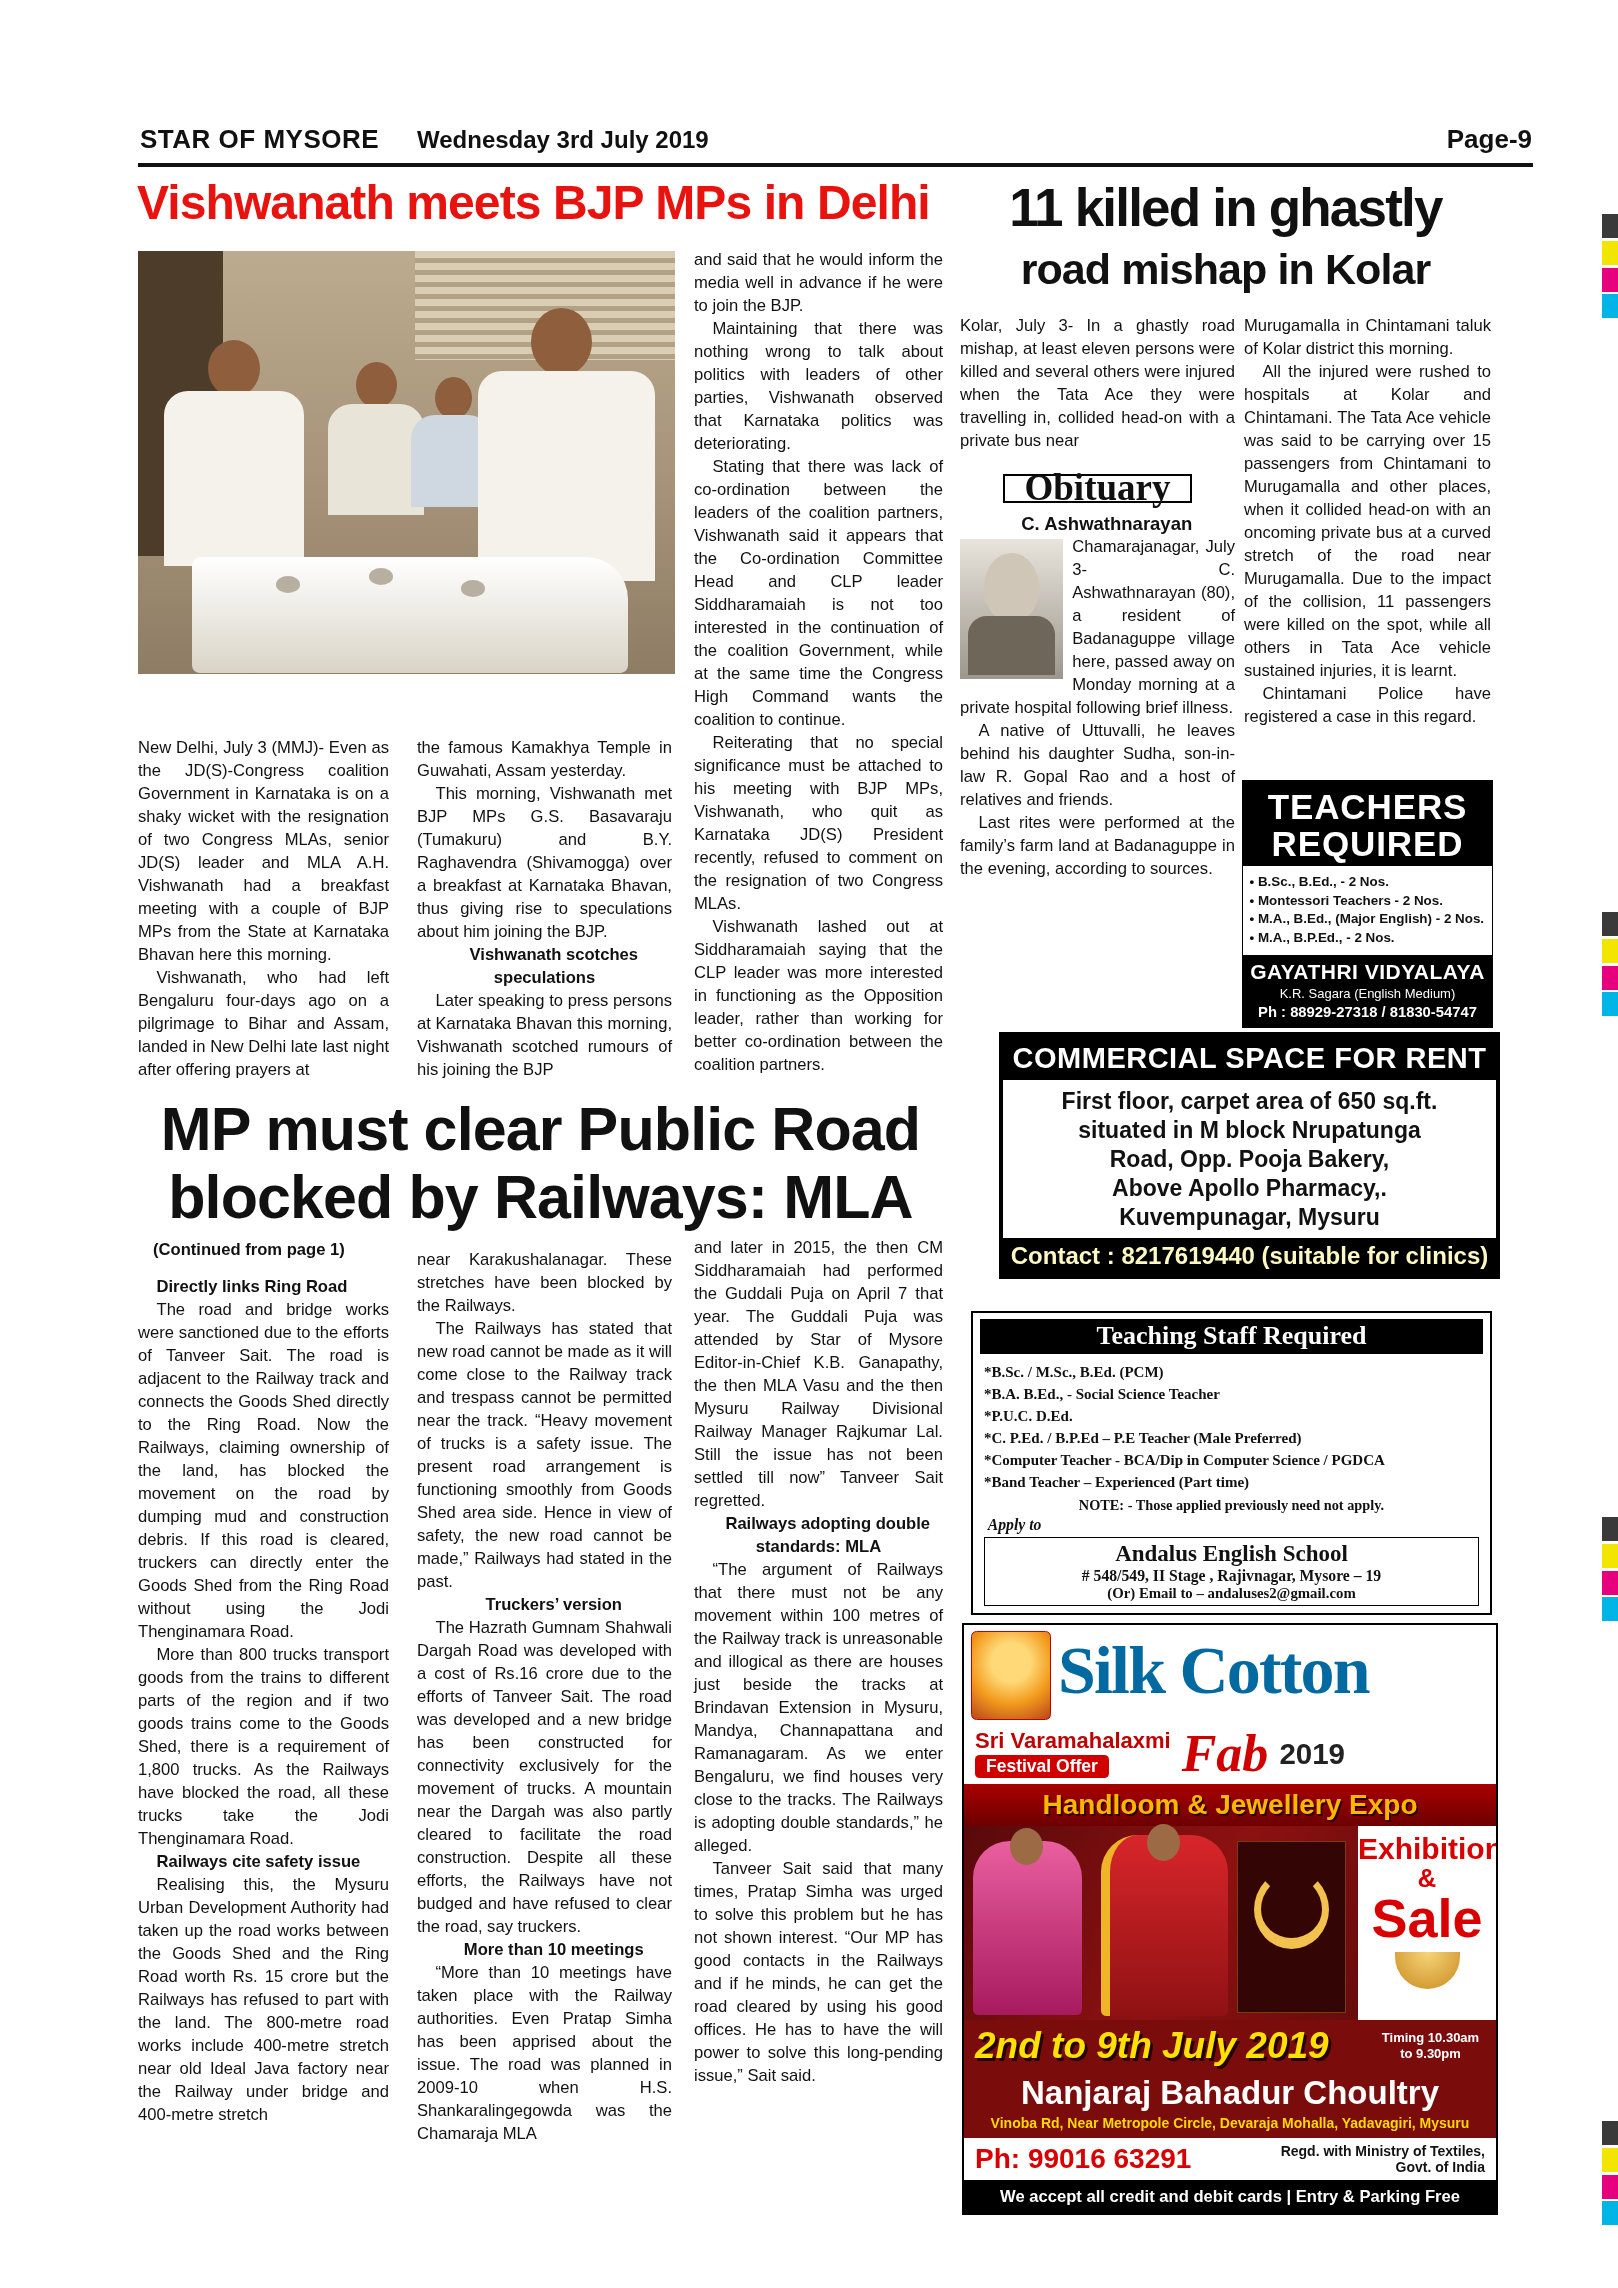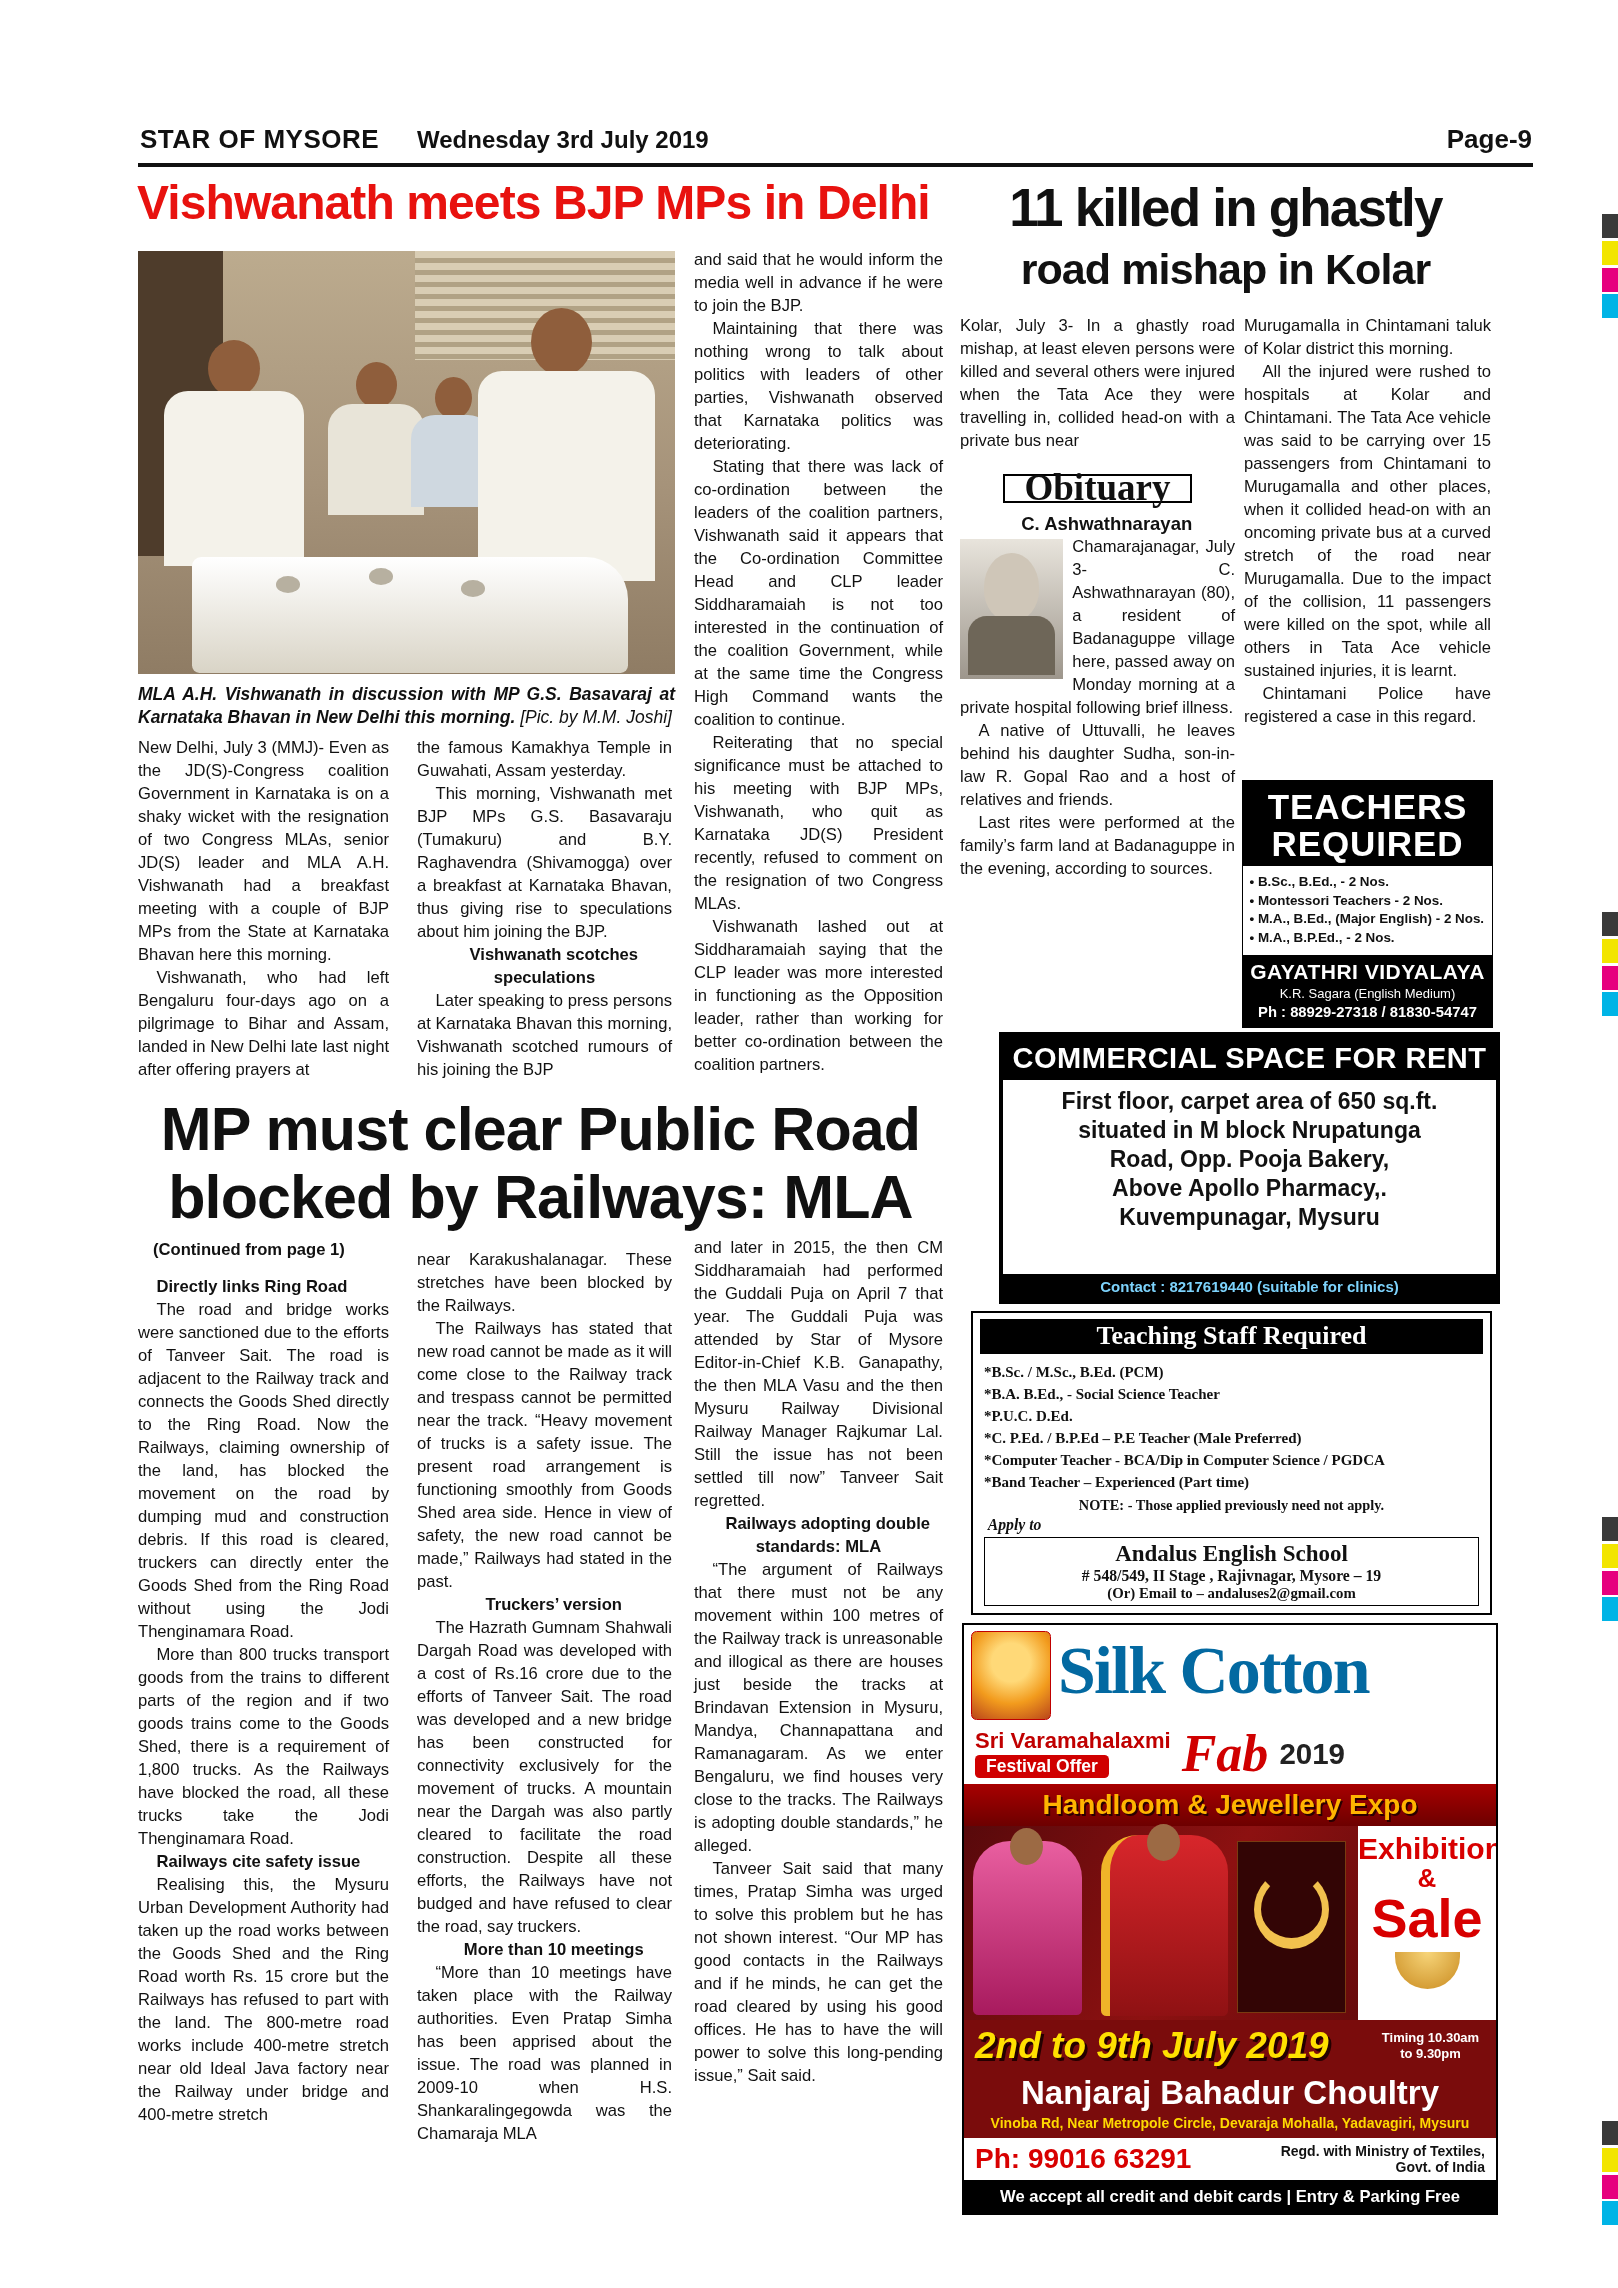--- a/index.html
+++ b/index.html
@@ -76,21 +76,21 @@
   .t-foot{background:#000;color:#fff;text-align:center;padding:5.5px 1.8px 7.4px;}
   .t-school{font-size:21px;font-weight:bold;letter-spacing:0.5px;}
   .t-place{font-size:13px;margin-top:1.8px;}
   .t-phone{font-size:14.8px;font-weight:bold;margin-top:2.8px;}
 
   
   .comm-ad{left:999px;top:1032px;width:493px;border:4.6px solid #000;background:#fff;}
   .c-head{background:#000;color:#fff;text-align:center;font-size:29px;font-weight:bold;
           padding:5.5px 0;letter-spacing:0.5px;}
   .c-body{padding:7.4px 3.7px 5.5px;text-align:center;font-size:23px;font-weight:bold;line-height:29px;}
-  .c-foot{background:#000;color:#7dd3fc;text-align:center;font-size:15px;font-weight:bold;padding:4.6px 0;margin-top:36px;}
+  .c-foot{background:#000;color:#fef9c3;text-align:center;font-size:24px;font-weight:bold;padding:4.6px 0;}
 
   
   .teach-ad{left:971px;top:1311px;width:517px;border:2.8px solid #000;background:#fff;
             font-family:"Liberation Serif",serif;}
   .te-head{margin:5.5px 7.4px;background:#000;color:#fff;text-align:center;
            font-size:26px;font-weight:bold;padding:2.8px 0;}
   .te-items{padding:1.8px 11px;font-size:15px;font-weight:bold;line-height:22px;}
   .te-note{text-align:center;font-size:14.3px;font-weight:bold;margin:1.8px 0;}
   .te-apply{padding-left:14.8px;font-size:15.7px;font-weight:bold;font-style:italic;}
   .te-box{margin:3.7px 11px 7.4px;border:1.8px solid #000;padding:2.8px 1.8px;text-align:center;}
@@ -180,24 +180,20 @@
     <div class="ph-head" style="left:297px;top:126px;width:37px;height:42px;"></div>
     <div class="ph-shirt" style="left:273px;top:164px;width:81px;height:92px;background:#cfd8e0;"></div>
     <div class="ph-head" style="left:393px;top:57px;width:61px;height:68px;"></div>
     <div class="ph-shirt" style="left:340px;top:120px;width:177px;height:210px;"></div>
     <div class="ph-table"></div>
     <div class="ph-cup" style="left:138px;top:325px;"></div>
     <div class="ph-cup" style="left:231px;top:317px;"></div>
     <div class="ph-cup" style="left:323px;top:329px;"></div>
   </div>
 
-  <div class="abs caption">
-    <span>MLA A.H. Vishwanath in discussion with MP G.S. Basavaraj at Karnataka Bhavan in New Delhi this morning.</span>
-    <span class="credit">[Pic. by M.M. Joshi]</span>
-  </div>
 
   <div class="abs col v-col1">
     <p class="ni">New Delhi, July 3 (MMJ)- Even as the JD(S)-Congress coalition Government in Karnataka is on a shaky wicket with the resignation of two Congress MLAs, senior JD(S) leader and MLA A.H. Vishwanath had a breakfast meeting with a couple of BJP MPs from the State at Karnataka Bhavan here this morning.</p>
     <p>Vishwanath, who had left Bengaluru four-days ago on a pilgrimage to Bihar and Assam, landed in New Delhi late last night after offering prayers at</p>
   </div>
   <div class="abs col v-col3">
     <p class="ni">and said that he would inform the media well in advance if he were to join the BJP.</p>
     <p>Maintaining that there was nothing wrong to talk about politics with leaders of other parties, Vishwanath observed that Karnataka politics was deteriorating.</p>
     <p>Stating that there was lack of co-ordination between the leaders of the coalition partners, Vishwanath said it appears that the Co-ordination Committee Head and CLP leader Siddharamaiah is not too interested in the continuation of the coalition Government, while at the same time the Congress High Command wants the coalition to continue.</p>
     <p>Reiterating that no special significance must be attached to his meeting with BJP MPs, Vishwanath, who quit as Karnataka JD(S) President recently, refused to comment on the resignation of two Congress MLAs.</p>

